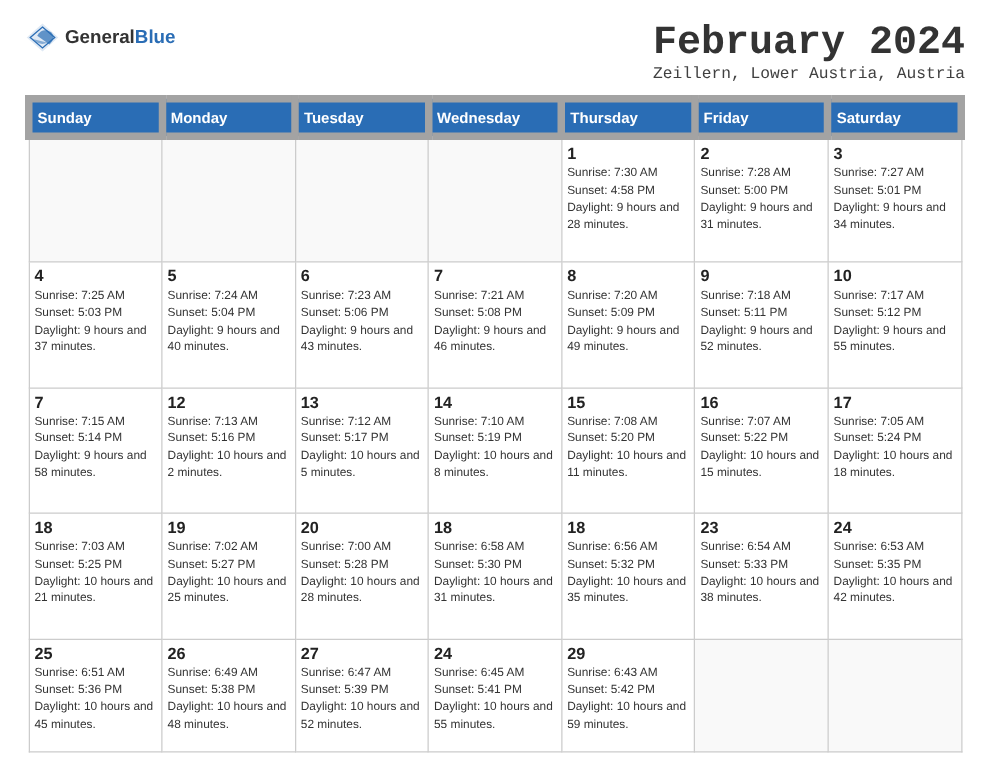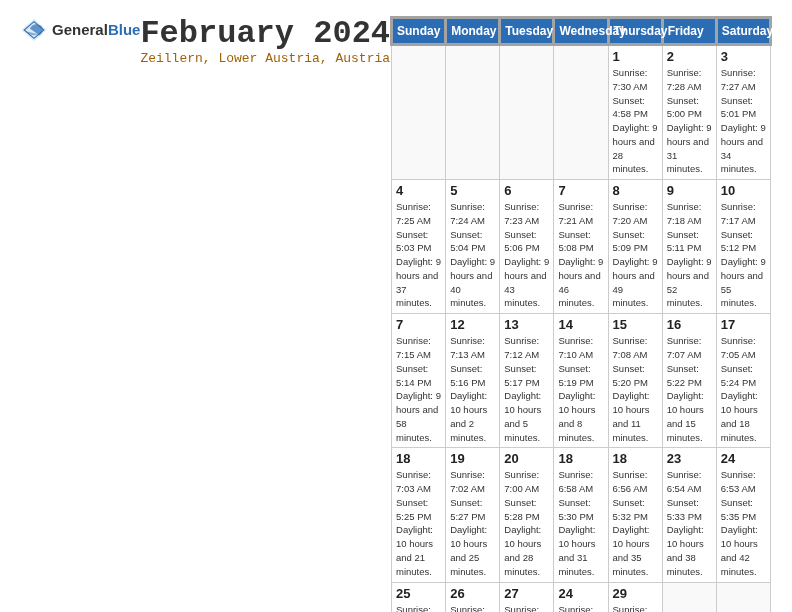--- a/index.html
+++ b/index.html
@@ -8,21 +8,21 @@
       background: #fff;
       width: 792px;
       height: 612px;
       overflow: hidden;
     }
     .page {
       width: 792px;
       height: 612px;
       padding: 16px 20px 10px 20px;
       display: flex;
-      flex-direction: row;
+      flex-direction: column;
     }
     .header {
       display: flex;
       justify-content: space-between;
       align-items: flex-start;
       margin-bottom: 10px;
     }
     .logo {
       display: flex;
       align-items: center;
@@ -37,36 +37,36 @@
       font-family: Liberation Mono, monospace;
     }
     .month-year {
       font-size: 32px;
       font-weight: bold;
       color: #333;
       line-height: 1.1;
     }
     .location {
       font-size: 13px;
-      color: #a16207;
+      color: #404040;
     }
     .calendar {
       flex: 1;
       border: 1px solid #ccc;
       border-collapse: collapse;
       width: 100%;
       table-layout: fixed;
     }
     .calendar thead tr th {
       background: #2a6db5;
       color: #fff;
       font-size: 12px;
       font-weight: bold;
       padding: 5px 4px;
-      border: 3px solid #a3a3a3;
+      border: 6px solid #a3a3a3;
       text-align: left;
     }
     .calendar tbody tr td {
       border: 1px solid #ccc;
       vertical-align: top;
       padding: 3px 4px;
       font-size: 10px;
       color: #333;
       height: 88px;
       background: #fff;

